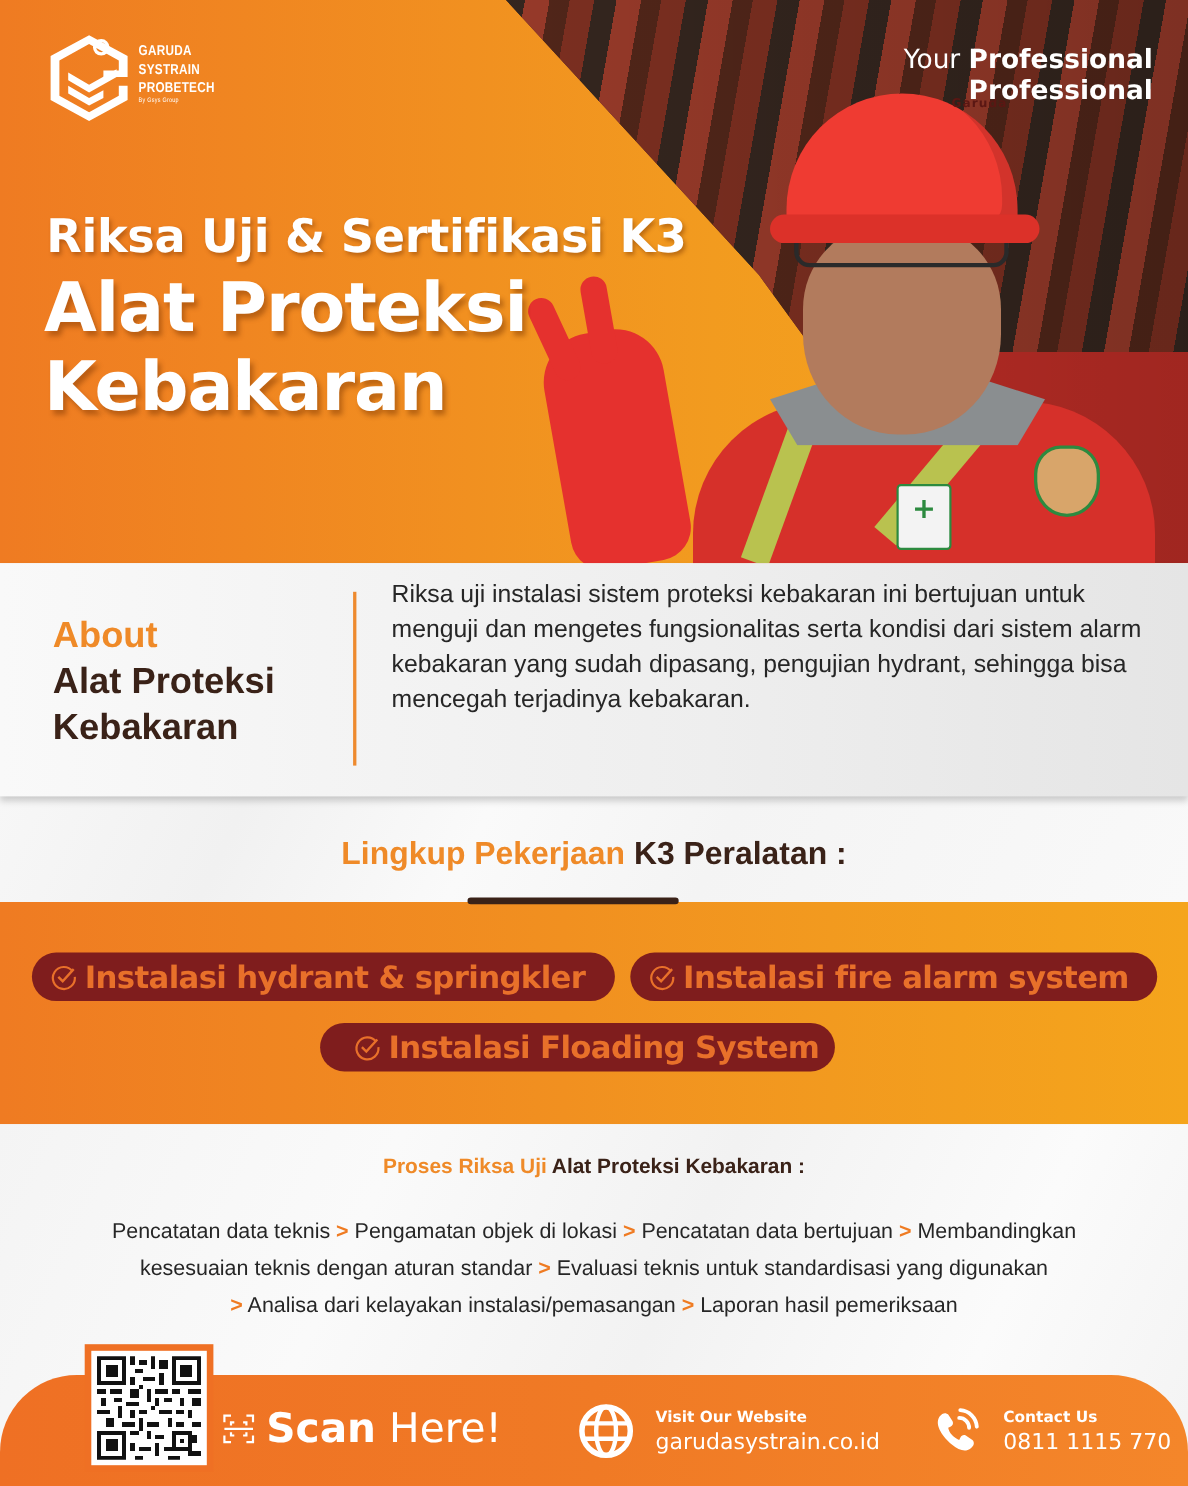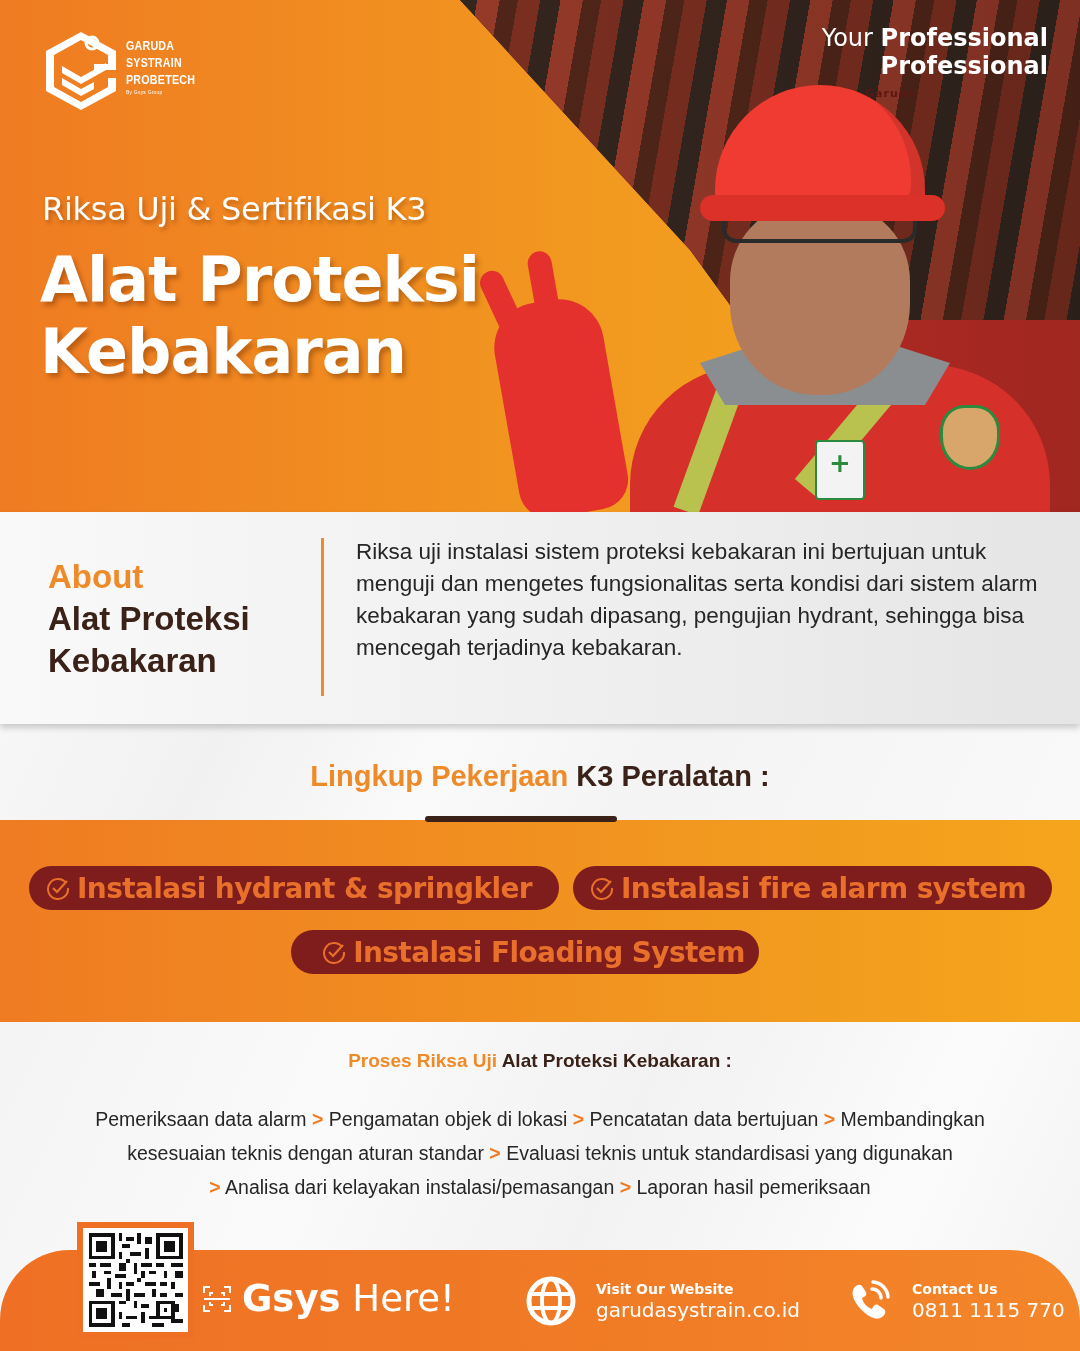--- a/index.html
+++ b/index.html
@@ -36,37 +36,37 @@
     .patch { position: absolute; left: 320px; top: 320px; width: 60px; height: 65px; background: #d8a56a; border-radius: 40% 40% 50% 50%; border: 3px solid #2c8a3f; }
     .glove { position: absolute; left: -115px; top: 215px; width: 110px; height: 215px; background: #e5312e; border-radius: 45px 45px 30px 30px; transform: rotate(-10deg); }
     .glove::before { content: ""; position: absolute; left: 5px; top: -40px; width: 24px; height: 80px; background: #e5312e; border-radius: 12px; transform: rotate(-15deg); }
     .glove::after { content: ""; position: absolute; left: 48px; top: -50px; width: 24px; height: 80px; background: #e5312e; border-radius: 12px; }
 
     .logo { position: absolute; left: 42px; top: 30px; display: flex; align-items: flex-start; gap: 6px; }
     .logo-mark { width: 78px; height: 82px; }
     .logo-text { color: #fff; font-family: "Liberation Sans", sans-serif; font-weight: bold; font-size: 13px; line-height: 17px; margin-top: 7px; transform: scaleX(0.82); transform-origin: left; letter-spacing: 0.3px; }
     .logo-sub { font-size: 6px; font-weight: normal; line-height: 8px; }
 
-    .tagline { position: absolute; right: 32px; top: 24px; color: #fff; text-align: right; font-size: 24px; line-height: 28px; font-family: "DejaVu Sans", sans-serif; }
+    .tagline { position: absolute; right: 32px; top: 40px; color: #fff; text-align: right; font-size: 24px; line-height: 28px; font-family: "DejaVu Sans", sans-serif; }
     .tagline b { font-weight: bold; }
 
-    .hero-kicker { position: absolute; left: 42px; top: 190px; color: #fff; font-weight: normal; font-size: 32px; letter-spacing: -0.3px;
+    .hero-kicker { position: absolute; left: 42px; top: 190px; color: #fff; font-weight: bold; font-size: 42px; letter-spacing: -0.3px;
       text-shadow: 2px 3px 4px rgba(120,50,0,0.45); }
     .hero-title { position: absolute; left: 40px; top: 244px; color: #fff; font-weight: bold; font-size: 62px; line-height: 72px; letter-spacing: -1px;
       text-shadow: 3px 4px 5px rgba(120,50,0,0.45); }
 
     
     .about { position: absolute; left: 0; top: 512px; width: 1080px; height: 212px;
       background: linear-gradient(90deg, #f9f9f9 0%, #eeeeee 60%, #e5e5e5 100%);
       box-shadow: 0 4px 6px rgba(0,0,0,0.18); z-index: 2; }
     .about-head { position: absolute; left: 48px; top: 44px; font-family: "Liberation Sans", sans-serif; font-weight: bold; font-size: 33px; line-height: 42px; }
     .about-head .orange { color: #ef8a28; }
     .about-head .dark { color: #3a2218; }
     .about-divider { position: absolute; left: 321px; top: 26px; width: 3px; height: 158px; background: #ee8a2e; }
-    .about-body { position: absolute; left: 356px; top: 24px; width: 700px; color: #262626; font-family: "Liberation Sans", sans-serif; font-size: 22.5px; line-height: 32px; }
+    .about-body { position: absolute; left: 356px; top: 12px; width: 700px; color: #262626; font-family: "Liberation Sans", sans-serif; font-size: 22.5px; line-height: 32px; }
 
     
     .scope-head-band { position: absolute; left: 0; top: 724px; width: 1080px; height: 96px;
       background: linear-gradient(115deg, #f7f7f7 0%, #f1f1f1 20%, #fafafa 40%, #f4f4f4 60%, #f9f9f9 100%); }
     .scope-title { position: absolute; left: 0; width: 1080px; top: 760px; text-align: center; font-family: "Liberation Sans", sans-serif; font-weight: bold; font-size: 29px; }
     .orange-t { color: #ef8a28; }
     .dark-t { color: #3a2218; }
     .scope-underline { position: absolute; left: 425px; top: 816px; width: 192px; height: 6px; background: #3a2218; border-radius: 3px; z-index: 3; }
     .scope-band { position: absolute; left: 0; top: 820px; width: 1080px; height: 202px;
       background: linear-gradient(90deg, #ef7b22 0%, #f29a1f 70%, #f5a51c 100%); }
@@ -181,21 +181,21 @@
   <span>Instalasi Floading System</span>
 </div>
 
 <div class="process"></div>
 <div class="process-title">
   <span class="orange-t">Proses Riksa Uji</span>
   <span class="dark-t">Alat Proteksi Kebakaran :</span>
 </div>
 <div class="process-lines">
   <div>
-    <span>Pemeriksaan data alarm</span>
+    <span>Pencatatan data teknis</span>
     <span class="arrow">&gt;</span>
     <span>Pengamatan objek di lokasi</span>
     <span class="arrow">&gt;</span>
     <span>Pencatatan data bertujuan</span>
     <span class="arrow">&gt;</span>
     <span>Membandingkan</span>
   </div>
   <div>
     <span>kesesuaian teknis dengan aturan standar</span>
     <span class="arrow">&gt;</span>
@@ -236,21 +236,21 @@
 </div>
 
 <div class="scan">
   <svg width="30" height="30" viewBox="0 0 30 30">
     <g fill="none" stroke="#fff" stroke-width="2">
       <path d="M2 9V3h6M22 3h6v6M28 21v6h-6M8 27H2v-6"></path>
       <path d="M8 12V9h3M19 9h3v3M22 18v3h-3M11 21H8v-3"></path>
     </g>
     <path d="M2 15h26" stroke="#fff" stroke-width="2"></path>
   </svg>
-  <span><b>Gsys</b> <span>Here!</span></span>
+  <span><b>Scan</b> <span>Here!</span></span>
 </div>
 
 <div class="contact" style="left:526px; top:1276px;">
   <svg width="50" height="50" viewBox="0 0 50 50">
     <circle cx="25" cy="25" r="22" fill="none" stroke="#fff" stroke-width="5"></circle>
     <ellipse cx="25" cy="25" rx="9" ry="22" fill="none" stroke="#fff" stroke-width="4"></ellipse>
     <path d="M3 18h44M3 32h44" stroke="#fff" stroke-width="4"></path>
   </svg>
   <div>
     <div class="lbl">Visit Our Website</div>

